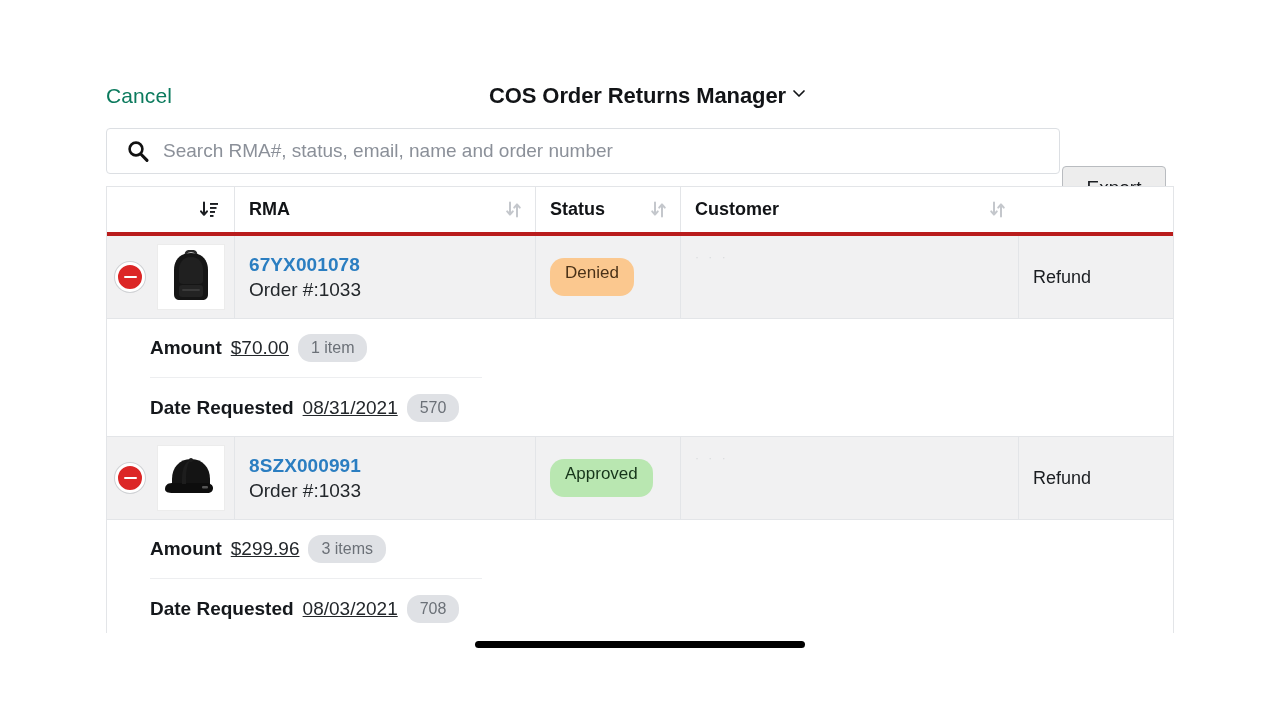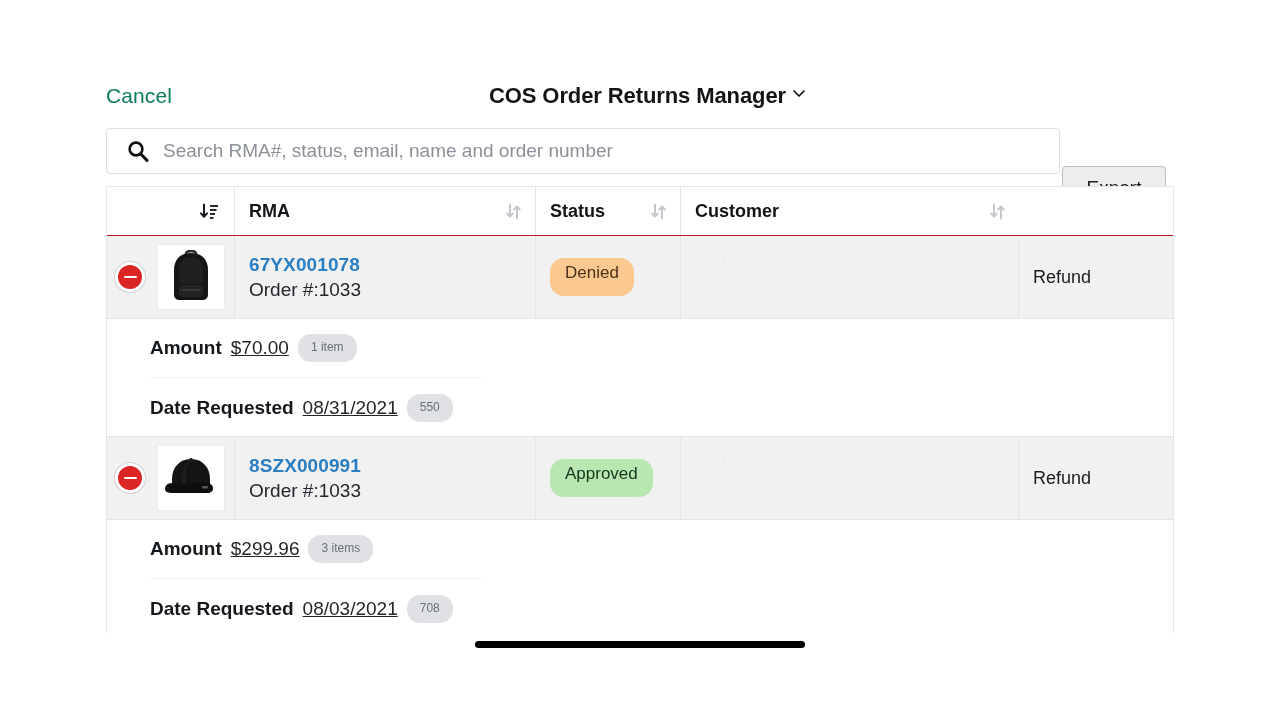--- a/index.html
+++ b/index.html
@@ -134,21 +134,21 @@
     border-bottom: none;
     box-sizing: border-box;
     background: #fff;
     overflow: hidden;
   }
 
   .thead {
     display: flex;
     height: 49px;
     background: #ffffff;
-    border-bottom: 1px solid #b91c1c;
+    border-bottom: 4px solid #b91c1c;
     box-sizing: border-box;
   }
   .th {
     box-sizing: border-box;
     border-right: 1px solid #e3e5e8;
     display: flex;
     align-items: center;
     height: 100%;
     font-size: 18px;
     font-weight: bold;
@@ -278,21 +278,21 @@
     margin-left: 29px;
   }
   .detail-line.first { border-bottom: 1px solid #edeef0; }
   .detail-label { font-weight: bold; color: #15181c; white-space: nowrap; }
   .detail-value { color: #23272b; white-space: nowrap; text-decoration: underline; }
   .pill {
     background: #dfe1e5;
     color: #6b7077;
     border-radius: 13px;
     padding: 5px 13px 6px;
-    font-size: 12px;
+    font-size: 16px;
     line-height: 17px;
     white-space: nowrap;
   }
 
   
   .home-indicator {
     position: absolute;
     left: 50%;
     transform: translateX(-50%);
     bottom: 72px;
@@ -404,21 +404,21 @@
 
     <div class="detail">
       <div class="detail-line first">
         <span class="detail-label">Amount</span>
         <span class="detail-value">$70.00</span>
         <span class="pill">1 item</span>
       </div>
       <div class="detail-line">
         <span class="detail-label">Date Requested</span>
         <span class="detail-value">08/31/2021</span>
-        <span class="pill">550</span>
+        <span class="pill">570</span>
       </div>
     </div>
 
     <div class="trow">
       <div class="td col-ctrl">
         <span class="del-btn">
             <span class="minus"></span>
           </span>
         <span class="thumb">
           <svg width="56" height="46" viewBox="0 0 56 46">

